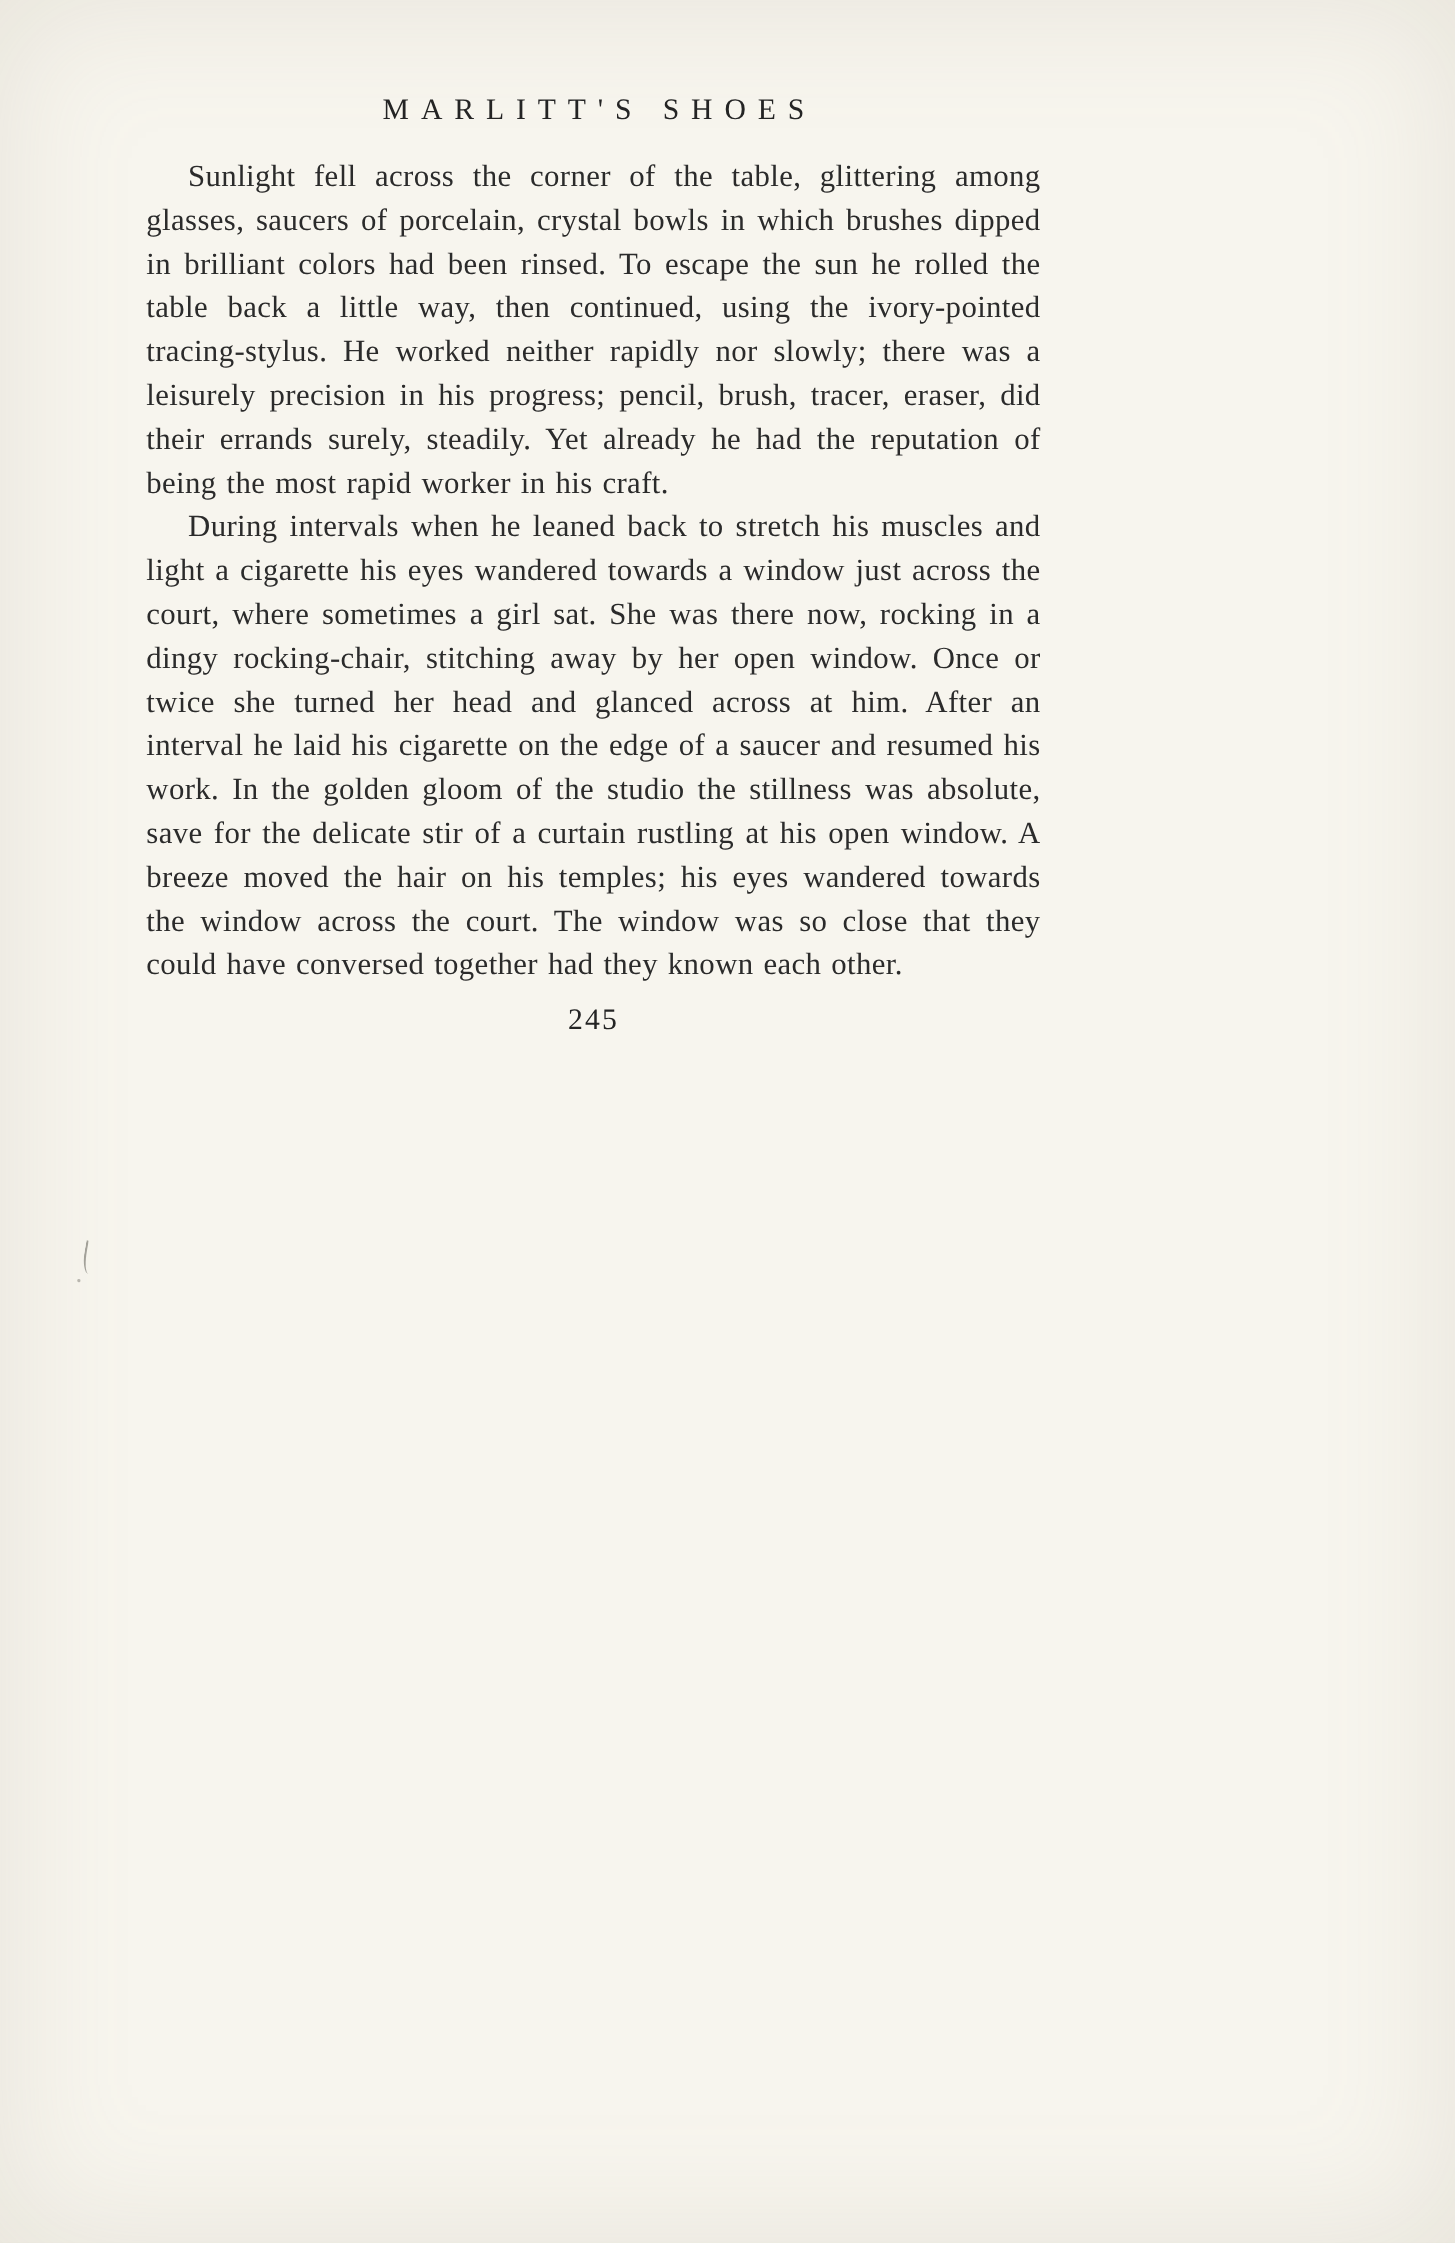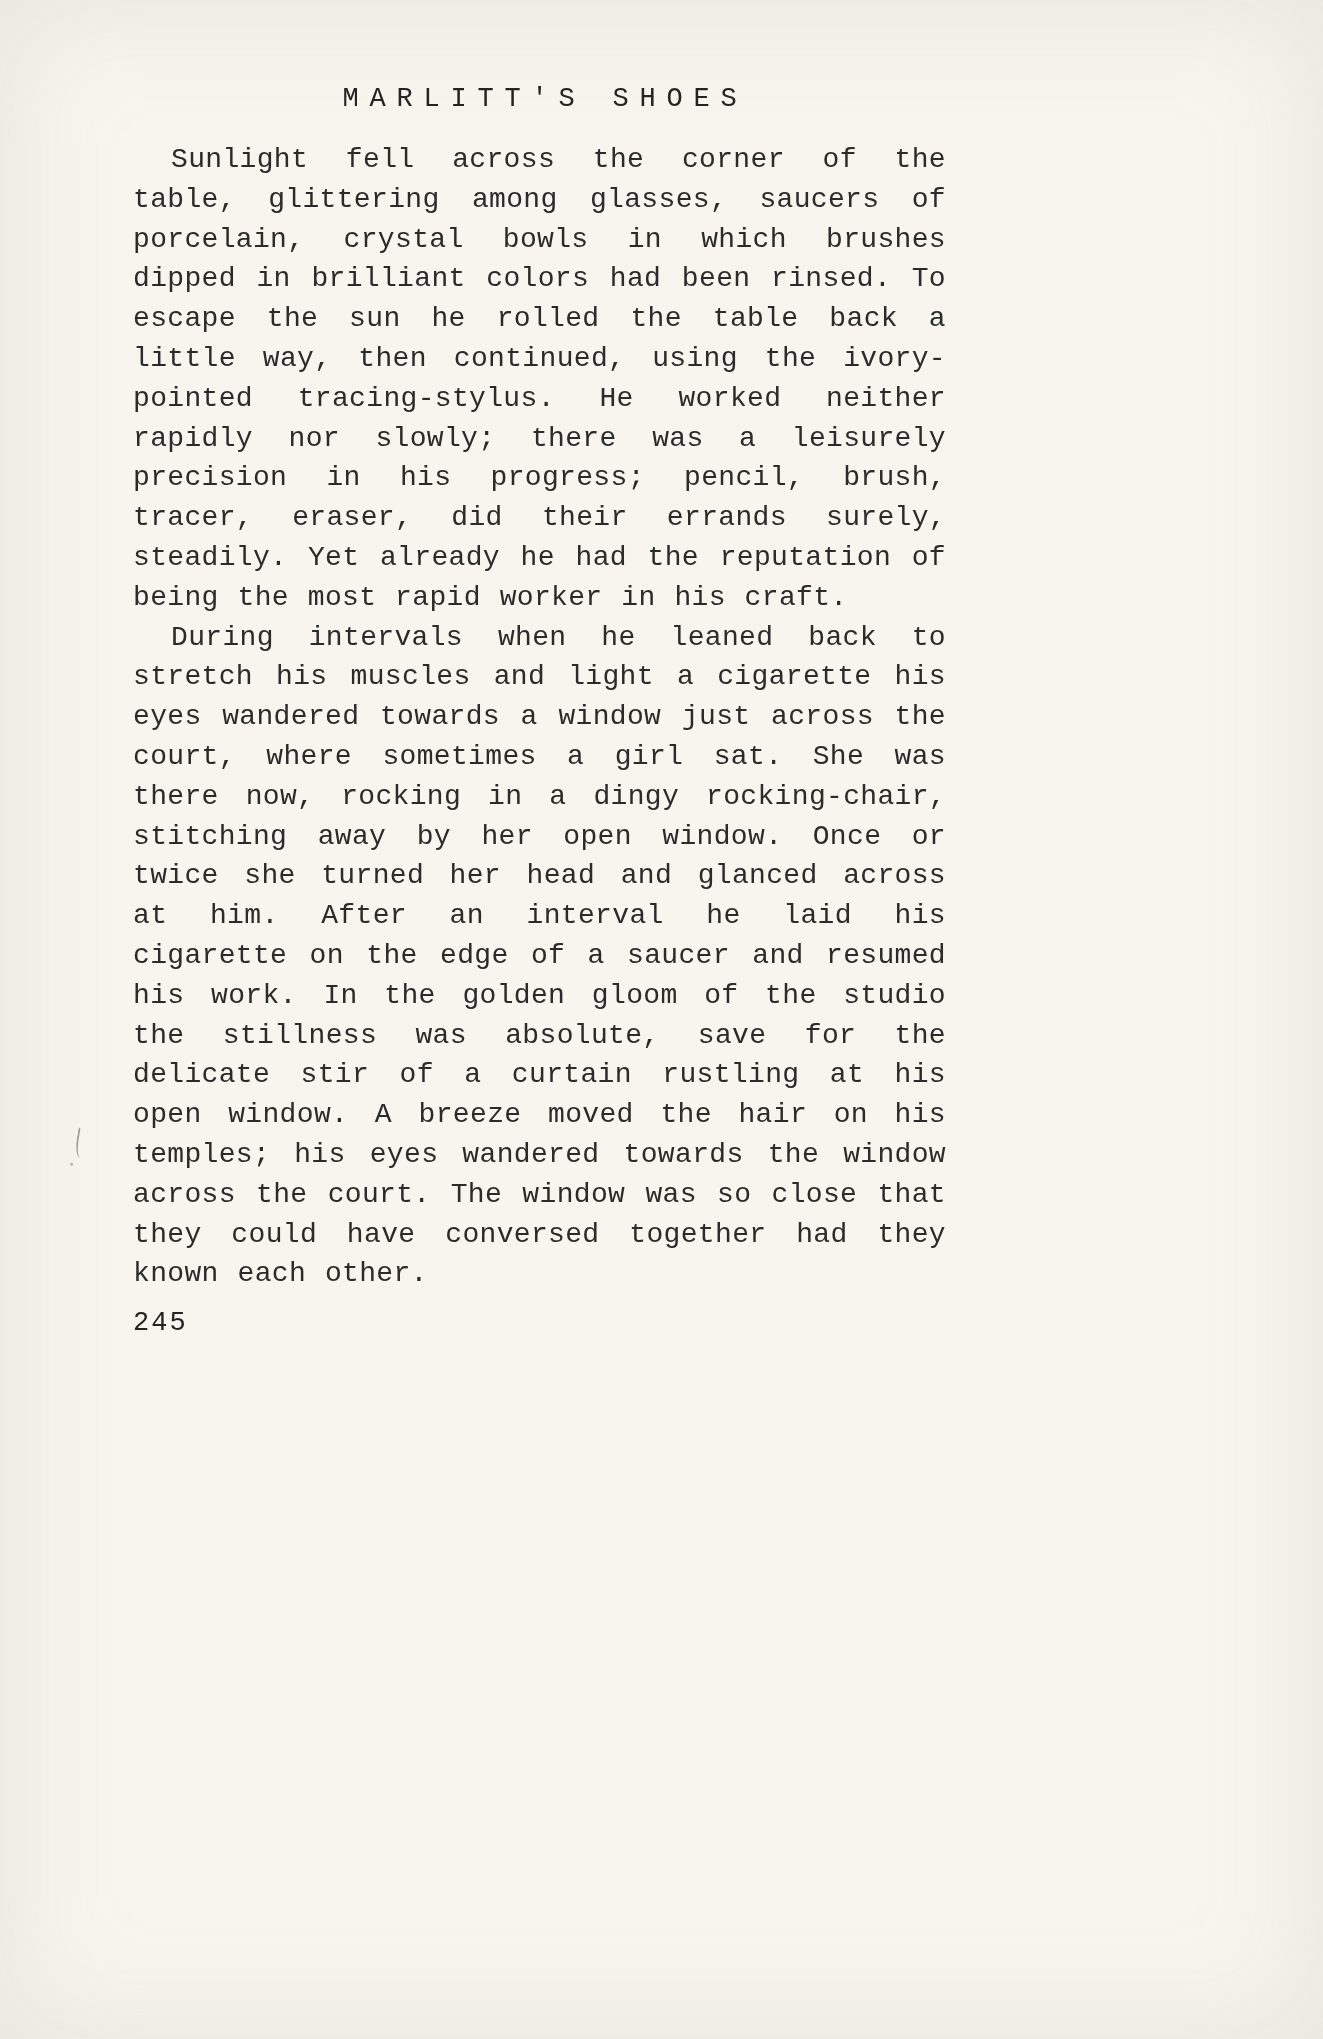--- a/index.html
+++ b/index.html
@@ -22,21 +22,20 @@
     color: var(--ink, #2b2b2b);
     overflow: hidden;
     box-shadow: inset 0 0 120px rgba(160,150,125,0.18);
   }
 
   .text-col {
     position: absolute;
     left: 133px;
     top: 84px;
     width: 813px;
-    font-family: Liberation Mono, monospace;
   }
 
   .running-head {
     text-align: center;
     font-size: 27px;
     font-weight: 400;
     letter-spacing: 0.40em;
     text-indent: 0.40em; 
     color: #242424;
     margin-bottom: 26px;
@@ -50,21 +49,21 @@
     letter-spacing: 0.012em;
     word-spacing: 0.06em;
     color: #2b2b2b;
   }
 
   .body-text p.indent {
     text-indent: 38px;
   }
 
   .page-number {
-    text-align: left;
+    text-align: center;
     font-size: 27px;
     letter-spacing: 2px;
     margin-top: 14px;
     color: #242424;
   }
 
   
   .scan-mark {
     position: absolute;
     left: 76px;

